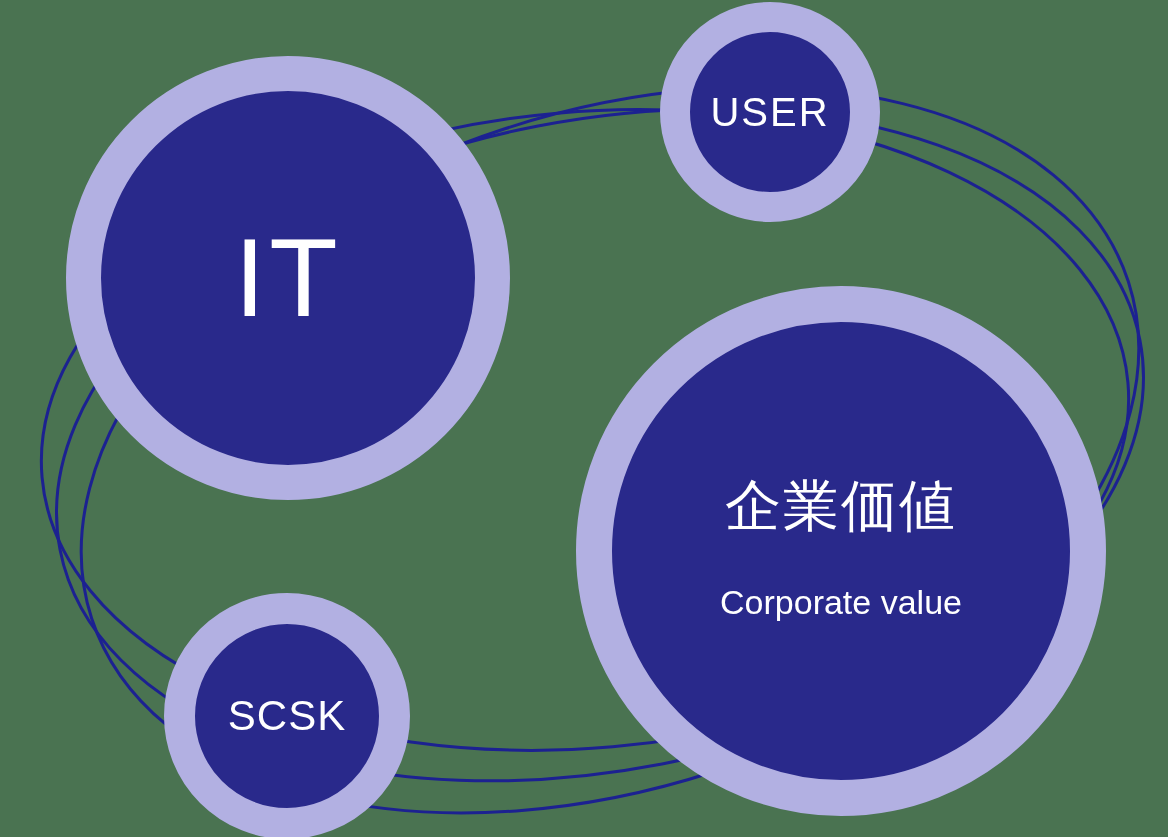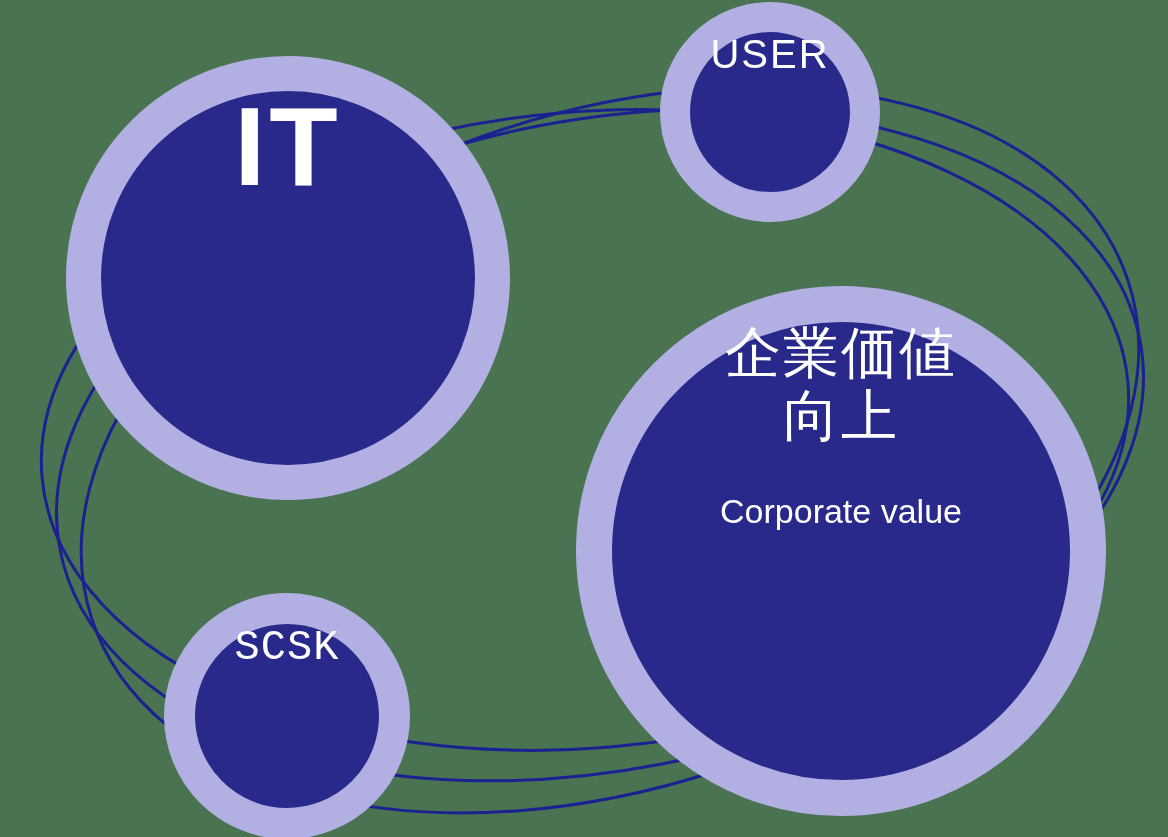--- a/index.html
+++ b/index.html
@@ -34,30 +34,31 @@
   .node {
     position: absolute;
     border-radius: 50%;
     background: var(--circle-fill);
     border-style: solid;
     border-color: var(--circle-ring);
     color: var(--text);
     display: flex;
     flex-direction: column;
     align-items: center;
+    justify-content: center;
     text-align: center;
   }
   .node-it {
     left: 66px; top: 56px;
     width: 444px; height: 444px;
     border-width: 35px;
   }
   .node-it .big-title {
     font-size: 112px;
-    font-weight: 700;
+    font-weight: 400;
     letter-spacing: 4px;
     line-height: 1;
   }
   .node-it .sub {
     margin-top: 30px;
     font-size: 34px;
     font-weight: 400;
     line-height: 1.35;
   }
   .node-user {
@@ -89,21 +90,20 @@
   }
   .node-scsk {
     left: 164px; top: 593px;
     width: 246px; height: 246px;
     border-width: 31px;
   }
   .node-scsk .label {
     font-size: 42px;
     font-weight: 500;
     letter-spacing: 1px;
-    font-family: Liberation Mono, monospace;
   }
 </style>
 </head>
 <body>
 
 <div class="stage">
 
   <svg class="orbits" viewBox="0 0 1168 837" xmlns="http://www.w3.org/2000/svg" aria-hidden="true">
     <ellipse cx="585" cy="430" rx="545" ry="318" transform="rotate(-5 585 430)"></ellipse>
     <ellipse cx="600" cy="445" rx="550" ry="325" transform="rotate(-11 600 445)"></ellipse>
@@ -114,21 +114,20 @@
     <div class="big-title">IT</div>
   </div>
 
   <div class="node node-user">
     <div class="label">USER</div>
   </div>
 
   <div class="node node-corporate">
     <div class="jp-title">
       <div>企業価値</div>
-      <div>向上</div>
     </div>
     <div class="sub">
       <div>Corporate value</div>
     </div>
   </div>
 
   <div class="node node-scsk">
     <div class="label">SCSK</div>
   </div>
 

